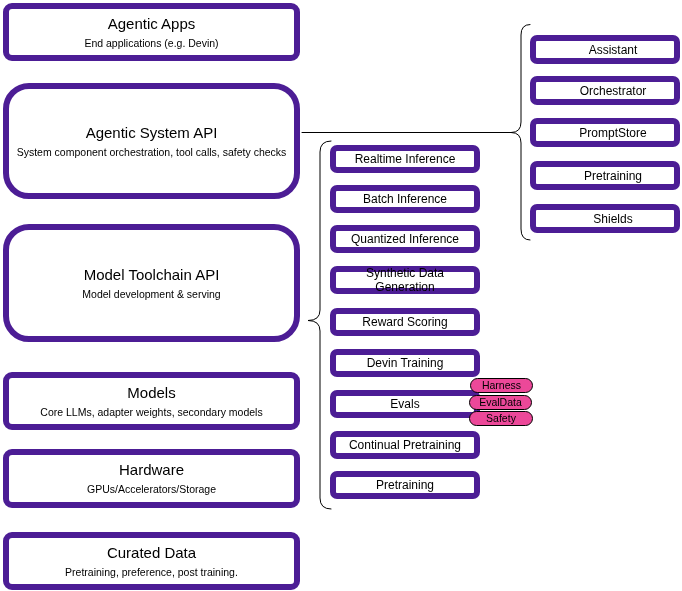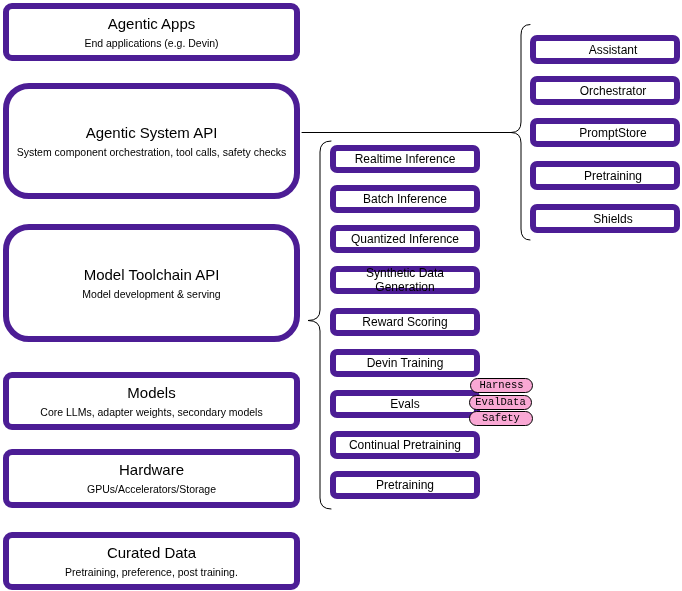--- a/index.html
+++ b/index.html
@@ -41,30 +41,29 @@
   }
   .rbox {
     left: 530px; width: 150px; height: 29px;
     border-radius: 7px;
     font-size: 12px;
     padding-left: 16px;
   }
   .pill {
     position: absolute;
     box-sizing: border-box;
-    background: #f9a8d4;
+    background: #ec4899;
     border: 1px solid #000000;
     border-radius: 8px;
     height: 15px;
     display: flex;
     align-items: center;
     justify-content: center;
     font-size: 10.5px;
     line-height: 13px;
-    font-family: Liberation Mono, monospace;
   }
 </style>
 </head>
 <body>
 
 <div class="canvas">
 
   <svg class="connectors" viewBox="0 0 682 591" xmlns="http://www.w3.org/2000/svg">
 
     <path d="M302,132.5 L511,132.5" fill="none" stroke="#000000" stroke-width="1" stroke-linecap="round"></path>

